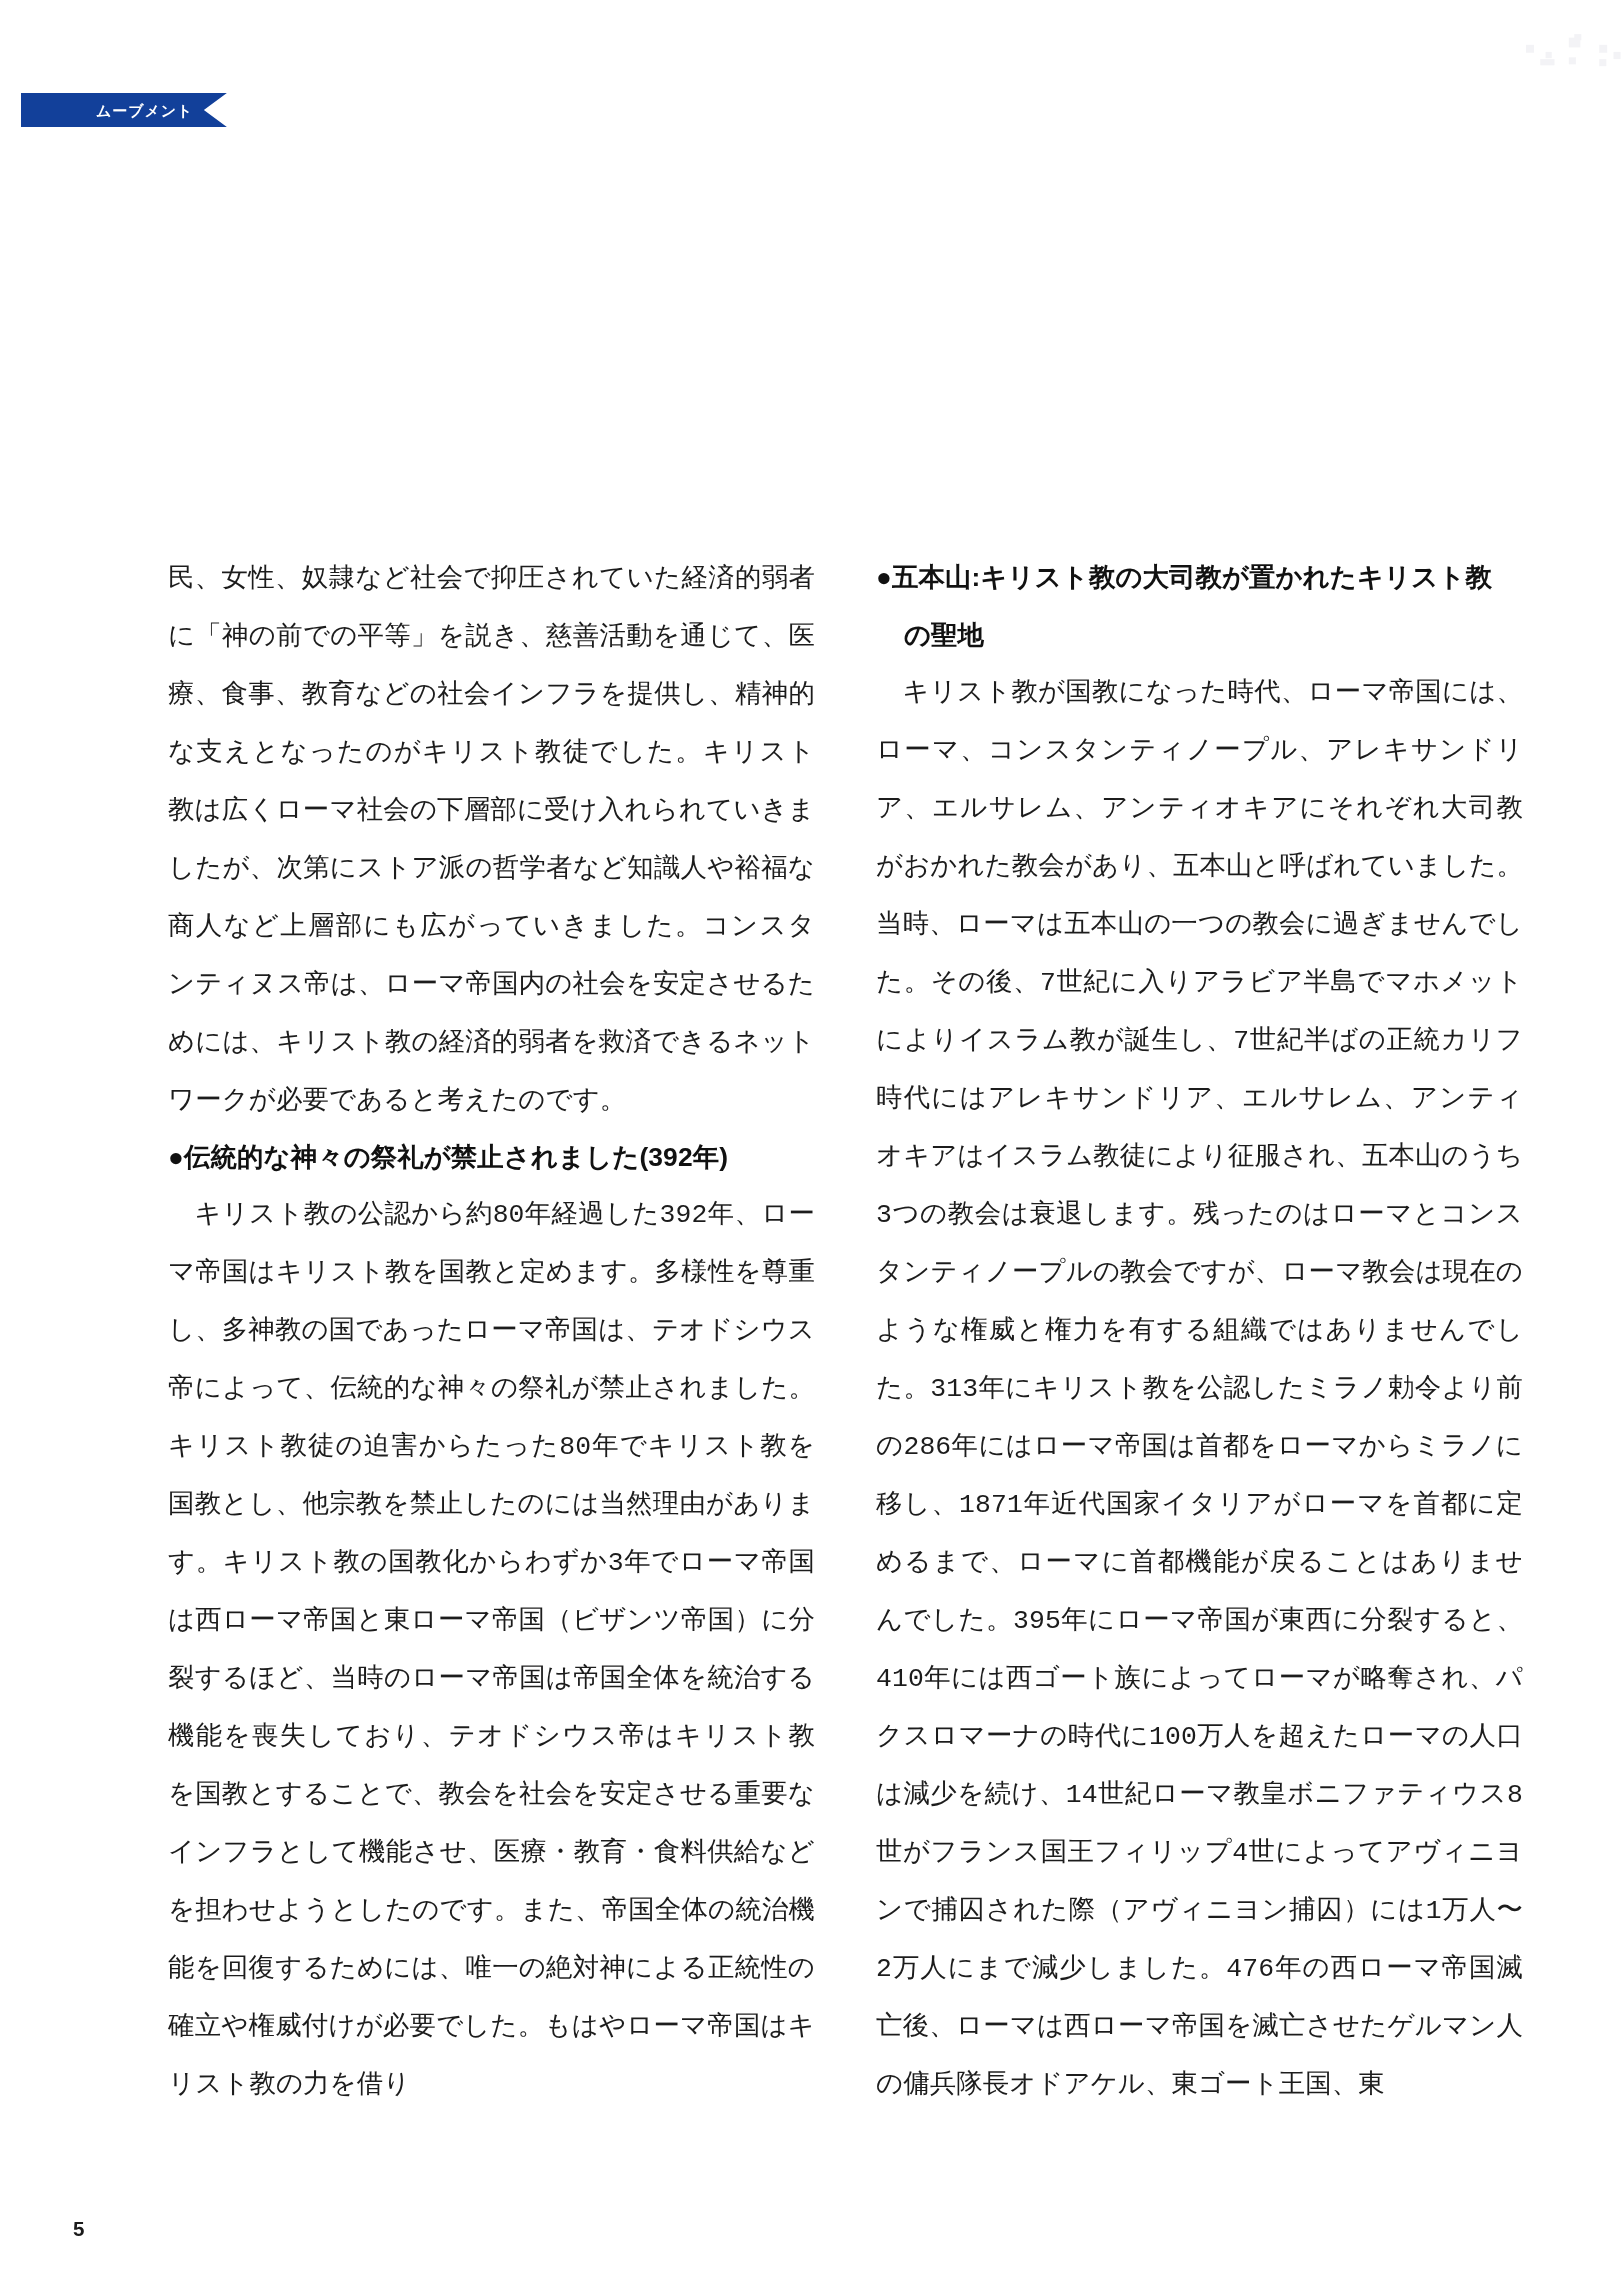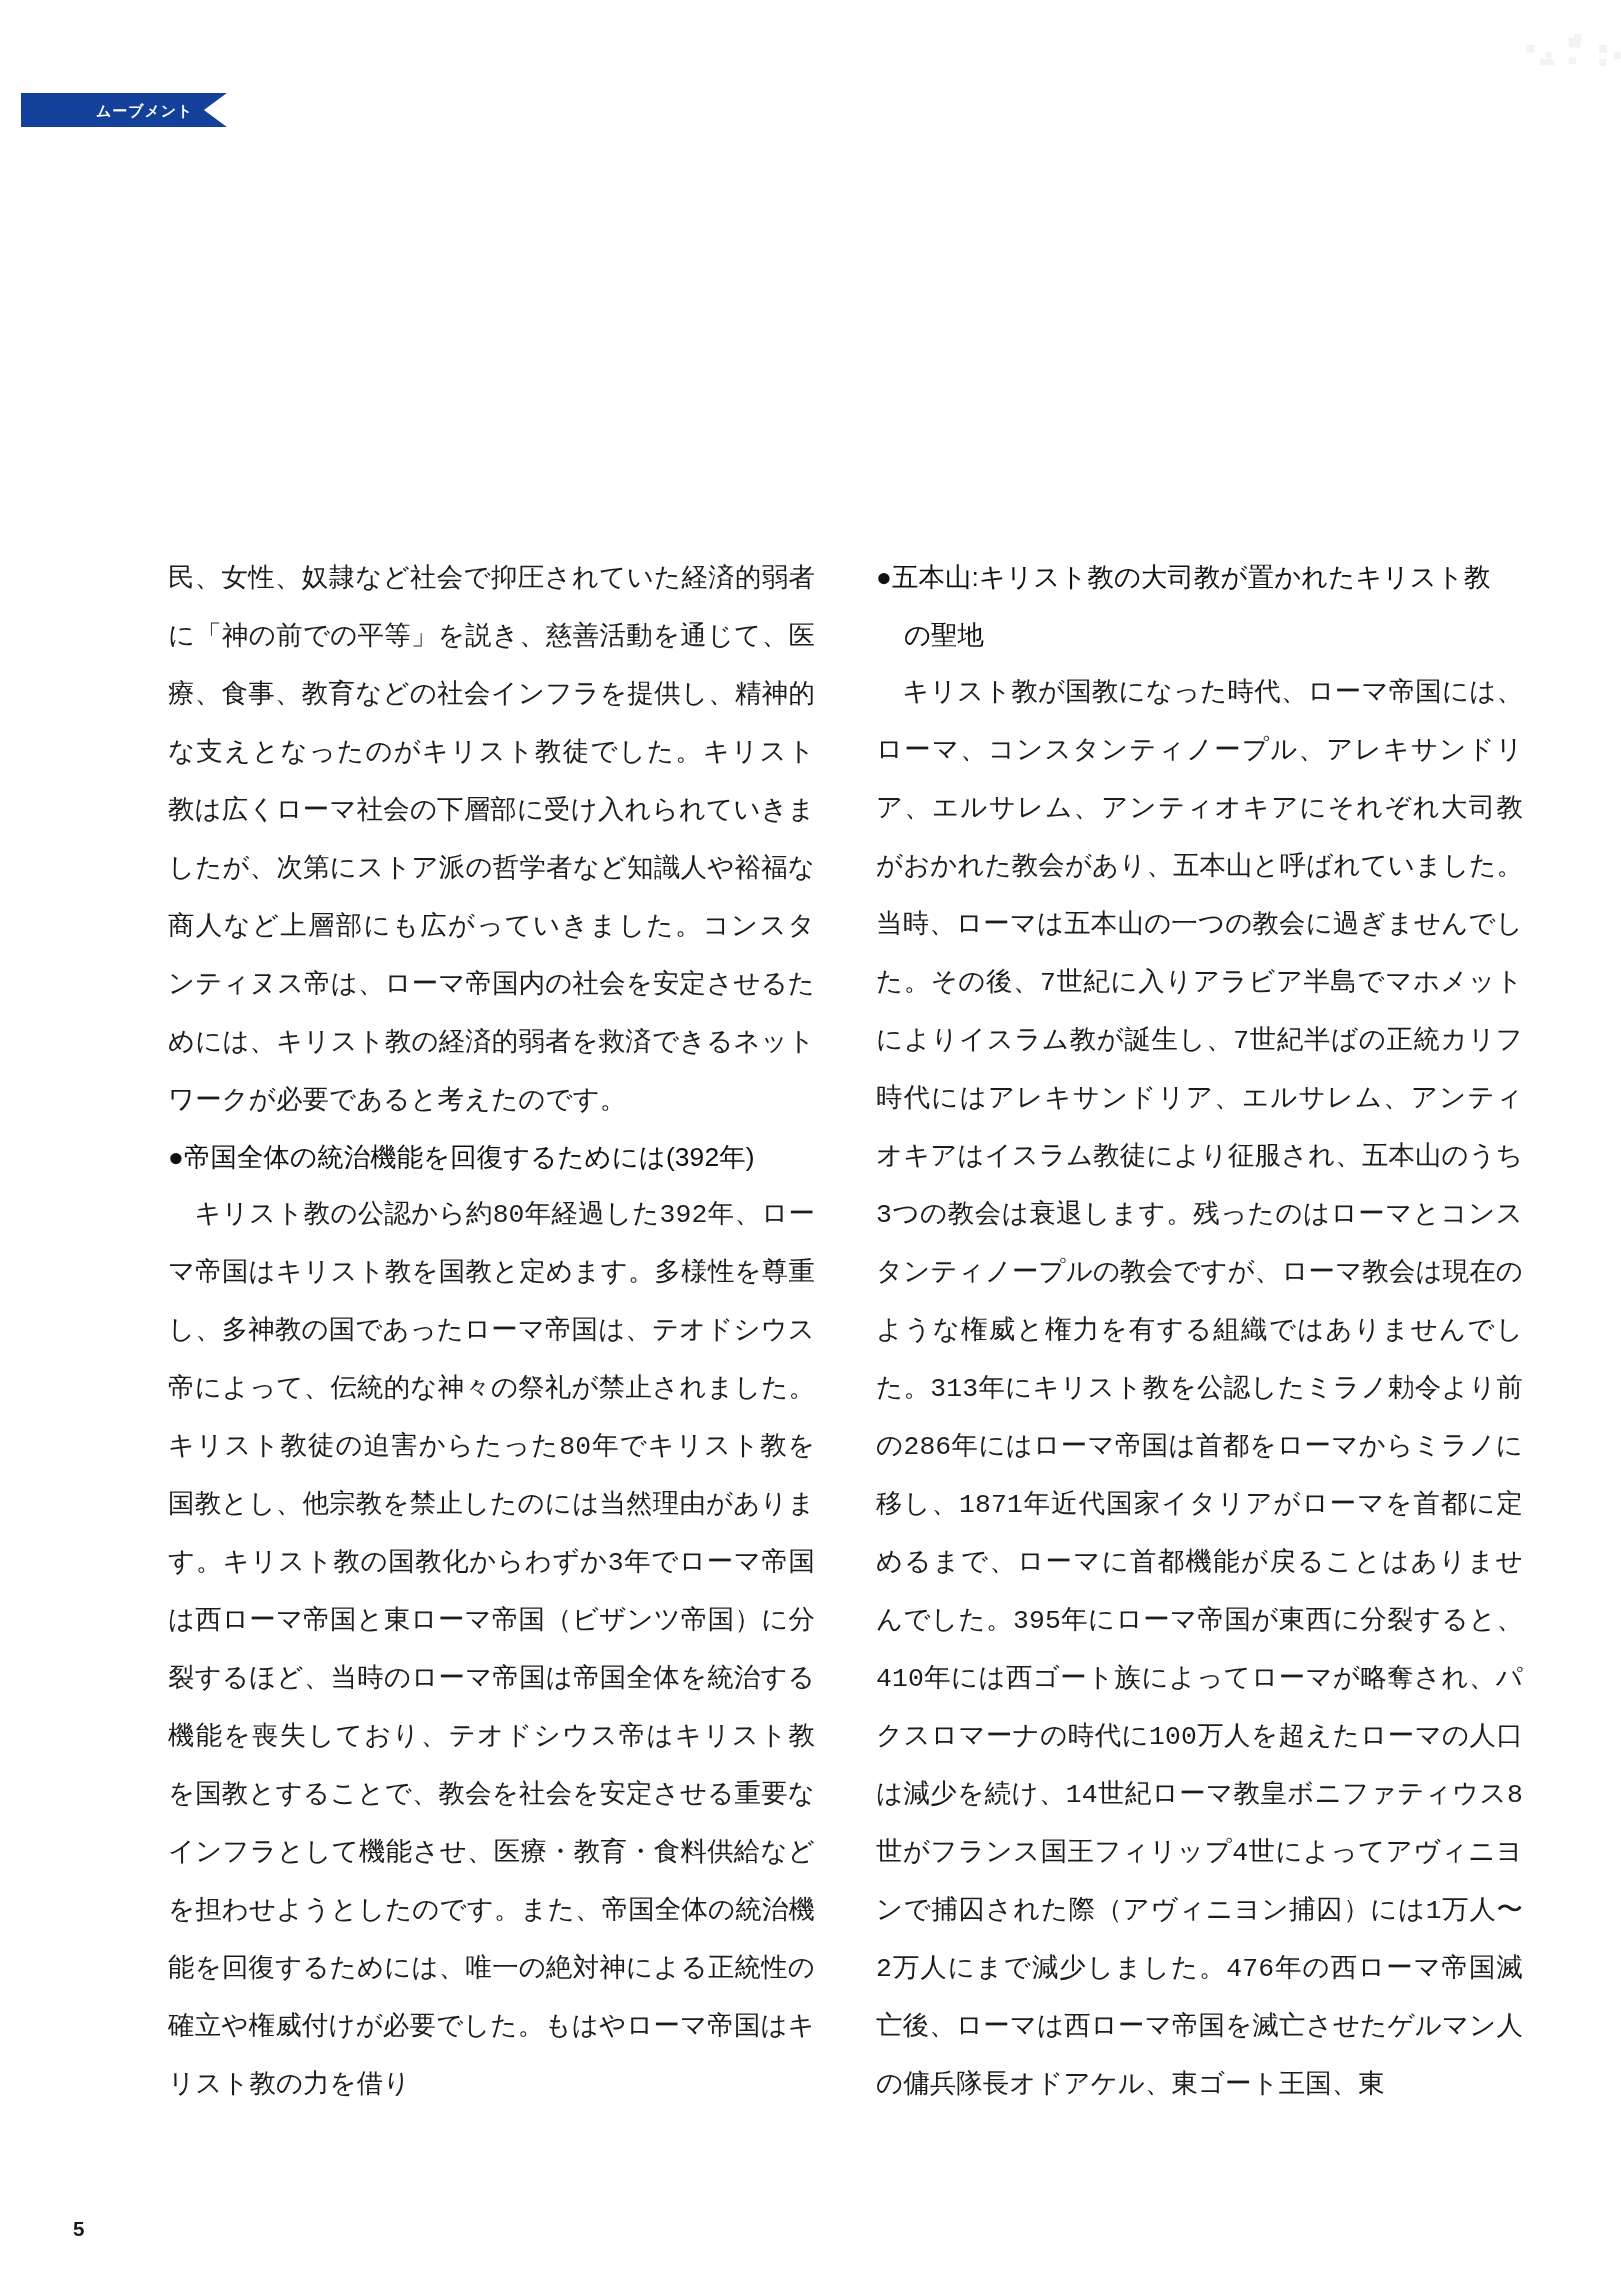--- a/index.html
+++ b/index.html
@@ -76,21 +76,21 @@
     text-justify: inter-character;
     font-weight: 500;
     color: #1c1c1c;
   }
   .para.indent { text-indent: 1em; font-family: Liberation Mono, monospace; }
 
   .heading {
     margin: 0;
     font-size: 26.4px;
     line-height: 58px;
-    font-weight: normal;
+    font-weight: bold;
     color: #111111;
     letter-spacing: 0.004em;
   }
   .heading .hang {
     display: block;
     padding-left: 1.06em;
     text-indent: -1.06em;
   }
   .heading .cont {
     display: block;
@@ -129,21 +129,21 @@
   <div class="header-tab-notch"></div>
 </div>
 
 <div class="page-body">
 
   <div class="column column-left">
 
     <p class="para">民、女性、奴隷など社会で抑圧されていた経済的弱者に「神の前での平等」を説き、慈善活動を通じて、医療、食事、教育などの社会インフラを提供し、精神的な支えとなったのがキリスト教徒でした。キリスト教は広くローマ社会の下層部に受け入れられていきましたが、次第にストア派の哲学者など知識人や裕福な商人など上層部にも広がっていきました。コンスタンティヌス帝は、ローマ帝国内の社会を安定させるためには、キリスト教の経済的弱者を救済できるネットワークが必要であると考えたのです。</p>
 
     <h2 class="heading">
-      <span class="hang">●帝国全体の統治機能を回復するためには(392年)</span>
+      <span class="hang">●伝統的な神々の祭礼が禁止されました(392年)</span>
     </h2>
 
     <p class="para indent">キリスト教の公認から約80年経過した392年、ローマ帝国はキリスト教を国教と定めます。多様性を尊重し、多神教の国であったローマ帝国は、テオドシウス帝によって、伝統的な神々の祭礼が禁止されました。キリスト教徒の迫害からたった80年でキリスト教を国教とし、他宗教を禁止したのには当然理由があります。キリスト教の国教化からわずか3年でローマ帝国は西ローマ帝国と東ローマ帝国（ビザンツ帝国）に分裂するほど、当時のローマ帝国は帝国全体を統治する機能を喪失しており、テオドシウス帝はキリスト教を国教とすることで、教会を社会を安定させる重要なインフラとして機能させ、医療・教育・食料供給などを担わせようとしたのです。また、帝国全体の統治機能を回復するためには、唯一の絶対神による正統性の確立や権威付けが必要でした。もはやローマ帝国はキリスト教の力を借り</p>
   </div>
 
   <div class="column column-right">
 
 
     <h2 class="heading">
       <span class="hang">●五本山:キリスト教の大司教が置かれたキリスト教</span>

